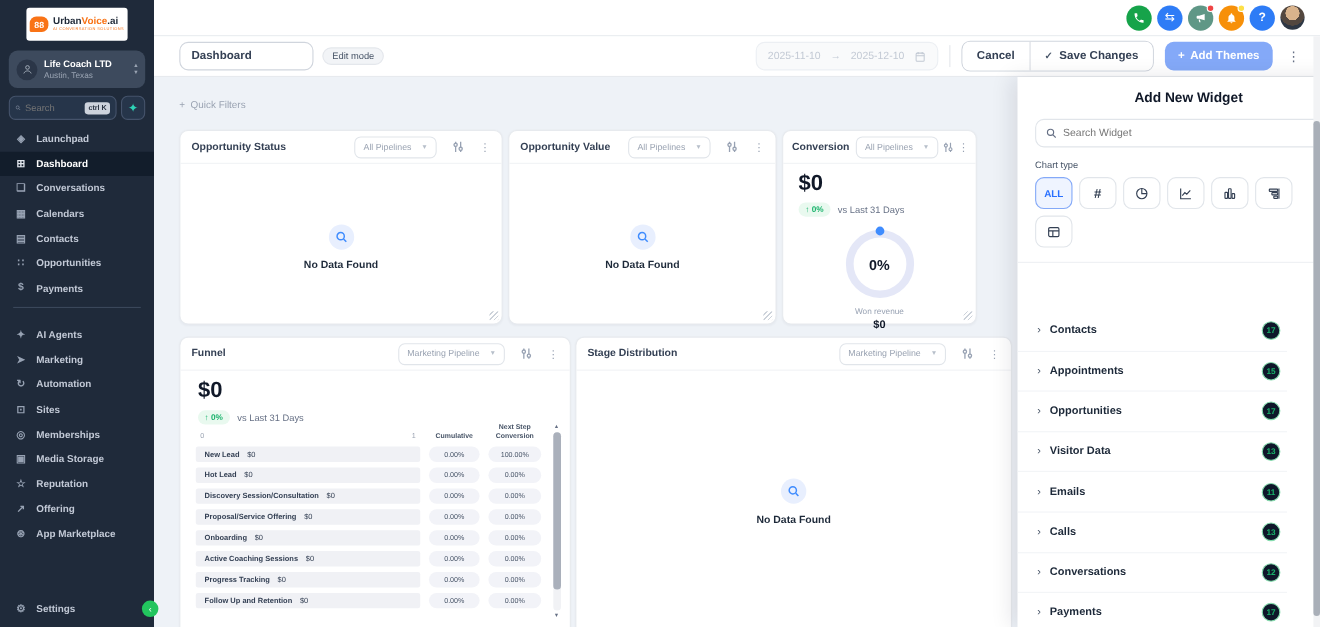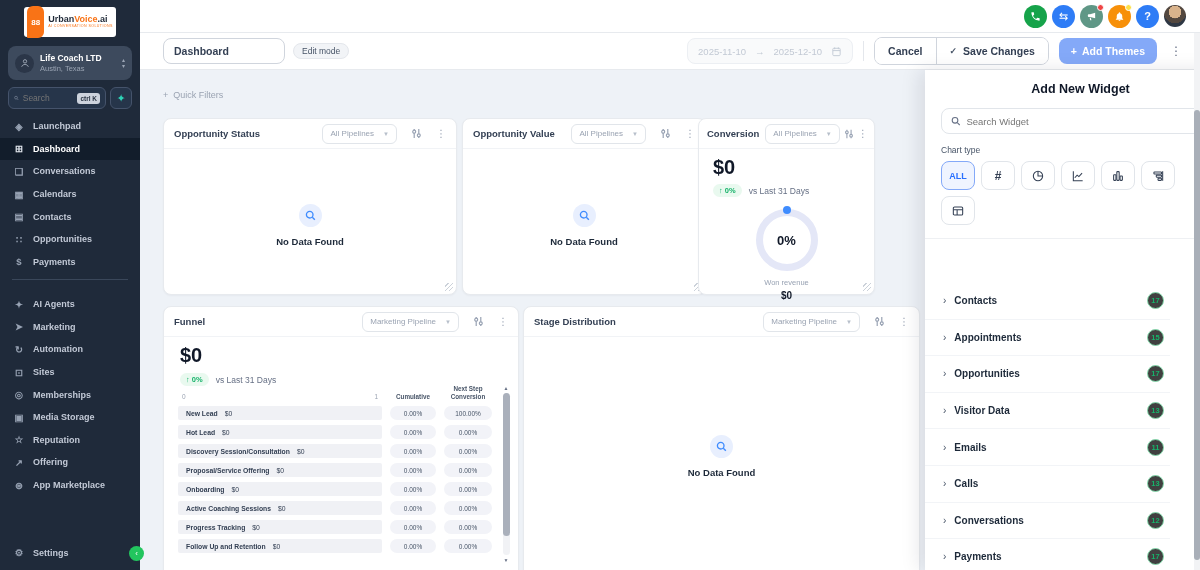--- a/index.html
+++ b/index.html
@@ -3,21 +3,21 @@
 <meta charset="utf-8">
 <style>
   *{box-sizing:border-box;margin:0;padding:0}
   html,body{width:1200px;height:570px;overflow:hidden}
   body{font-family:"Liberation Sans",sans-serif;position:relative;background:#eef2f7;color:#344054}
   .app{position:absolute;inset:0;width:1200px;height:570px;overflow:hidden}
 
   
   .sidebar{position:absolute;left:0;top:0;width:140px;height:570px;background:#1f2a3a;z-index:5}
   .logo{position:absolute;left:24px;top:7px;width:92px;height:30px;background:#fff;border-radius:3px;display:flex;align-items:center;justify-content:center;gap:4px}
-  .logo-badge{width:17px;height:32px;background:#f97316;border-radius:6px 6px 6px 1px;color:#fff;font-size:8px;font-weight:bold;display:flex;align-items:center;justify-content:center;flex:none}
+  .logo-badge{width:17px;height:14px;background:#f97316;border-radius:6px 6px 6px 1px;color:#fff;font-size:8px;font-weight:bold;display:flex;align-items:center;justify-content:center;flex:none}
   .logo-col{display:flex;flex-direction:column;line-height:1}
   .logo-text{font-size:9px;font-weight:bold;color:#1f2937;white-space:nowrap}
   .logo-text .voice{color:#f97316}
   .logo-tag{font-size:3.6px;color:#f97316;letter-spacing:.4px;margin-top:1.5px}
   .account{position:absolute;left:8px;top:46px;width:124px;height:34px;background:#3d4a5d;border-radius:8px;display:flex;align-items:center;padding:0 7px;gap:6px;cursor:pointer}
   .account-avatar{width:19px;height:19px;border-radius:50%;background:#2b3648;display:flex;align-items:center;justify-content:center;flex:none}
   .account-col{display:flex;flex-direction:column;line-height:1.25;overflow:hidden}
   .account-name{font-size:8.5px;font-weight:bold;color:#fff;white-space:nowrap}
   .account-loc{font-size:7.5px;color:#9aa4b3;white-space:nowrap}
   .account-caret{margin-left:auto;color:#9aa4b3;font-size:6px;line-height:1;display:flex;flex-direction:column;align-items:center}
@@ -112,21 +112,21 @@
   .chart-type-label{margin:11px 16px 0;font-size:8.5px;color:#475467}
   .chart-btns{margin:6px 16px 0;display:flex;flex-wrap:wrap;gap:6px;width:240px}
   .cbtn{width:34px;height:29px;border:1px solid #e1e5ea;border-radius:8px;background:#fff;display:flex;align-items:center;justify-content:center;color:#344054;cursor:pointer;font-family:inherit}
   .cbtn.active{border-color:#84a9f8;background:#eff4ff;color:#2970ff;font-size:9px;font-weight:700}
   .cbtn .hash{font-size:12px;font-weight:600}
   .panel-divider{margin-top:13px;border-top:1px solid #eef0f3}
   .cats{position:absolute;top:213px;left:0;width:245px;bottom:0;overflow:hidden}
   .cat{display:flex;align-items:center;gap:8px;padding:0 6px 0 18px;height:36.6px;border-bottom:1px solid #f2f4f7;cursor:pointer}
   .cat-chevron{color:#475467;font-size:10px}
   .cat-label{font-size:10px;font-weight:700;color:#1d2939}
-  .cat-badge{margin-left:auto;width:17px;height:17px;border-radius:50%;border:1px solid #86dcae;color:#17b26a;font-size:7.5px;font-weight:700;display:flex;align-items:center;justify-content:center;background:#404040;flex:none}
+  .cat-badge{margin-left:auto;width:17px;height:17px;border-radius:50%;border:1px solid #86dcae;color:#17b26a;font-size:7.5px;font-weight:700;display:flex;align-items:center;justify-content:center;background:#0f172a;flex:none}
   .inner-scroll{position:absolute;right:20px;top:216px;bottom:3px;width:9px;display:flex;flex-direction:column;align-items:center;color:#475467;font-size:5.5px}
   .itrack{flex:1;width:8px;position:relative;margin:2px 0}
   .ithumb{position:absolute;top:8px;left:0;width:8px;height:200px;background:#8a919c;border-radius:4px}
 
   
   .outer-scroll{position:absolute;right:0;top:33px;width:6px;bottom:0;background:#f2f3f5;z-index:8}
   .outer-thumb{position:absolute;top:77px;left:0;width:6px;height:450px;background:#a9afb8;border-radius:3px}
 </style>
 </head>
 <body>
@@ -360,21 +360,21 @@
         <span class="empty-icon">
             <svg width="11" height="11" viewBox="0 0 14 14" fill="none" stroke="#3f8cfe" stroke-width="1.7">
               <circle cx="6" cy="6" r="4.2"></circle>
               <path d="M9.3 9.3L12.5 12.5"></path>
             </svg>
           </span>
         <span class="empty-text">No Data Found</span>
       </div>
     </section>
 
-    <section class="card" style="left:558px;top:48px;width:177px;height:177px">
+    <section class="card" style="left:571px;top:48px;width:177px;height:177px">
       <div class="card-header" style="padding:0 8px;gap:4px">
         <span class="card-title">Conversion</span>
         <span class="pipeline-select" style="margin-left:2px">
             <span>All Pipelines</span>
             <span class="select-caret">▼</span>
           </span>
         <span class="hdr-icon" style="margin-left:auto">
             <svg width="10" height="10" viewBox="0 0 12 12" fill="none" stroke="#98a2b3" stroke-width="1.3">
               <path d="M3.5 1v10M8.5 1v10"></path>
               <circle cx="3.5" cy="4" r="1.6" fill="#fff"></circle>

